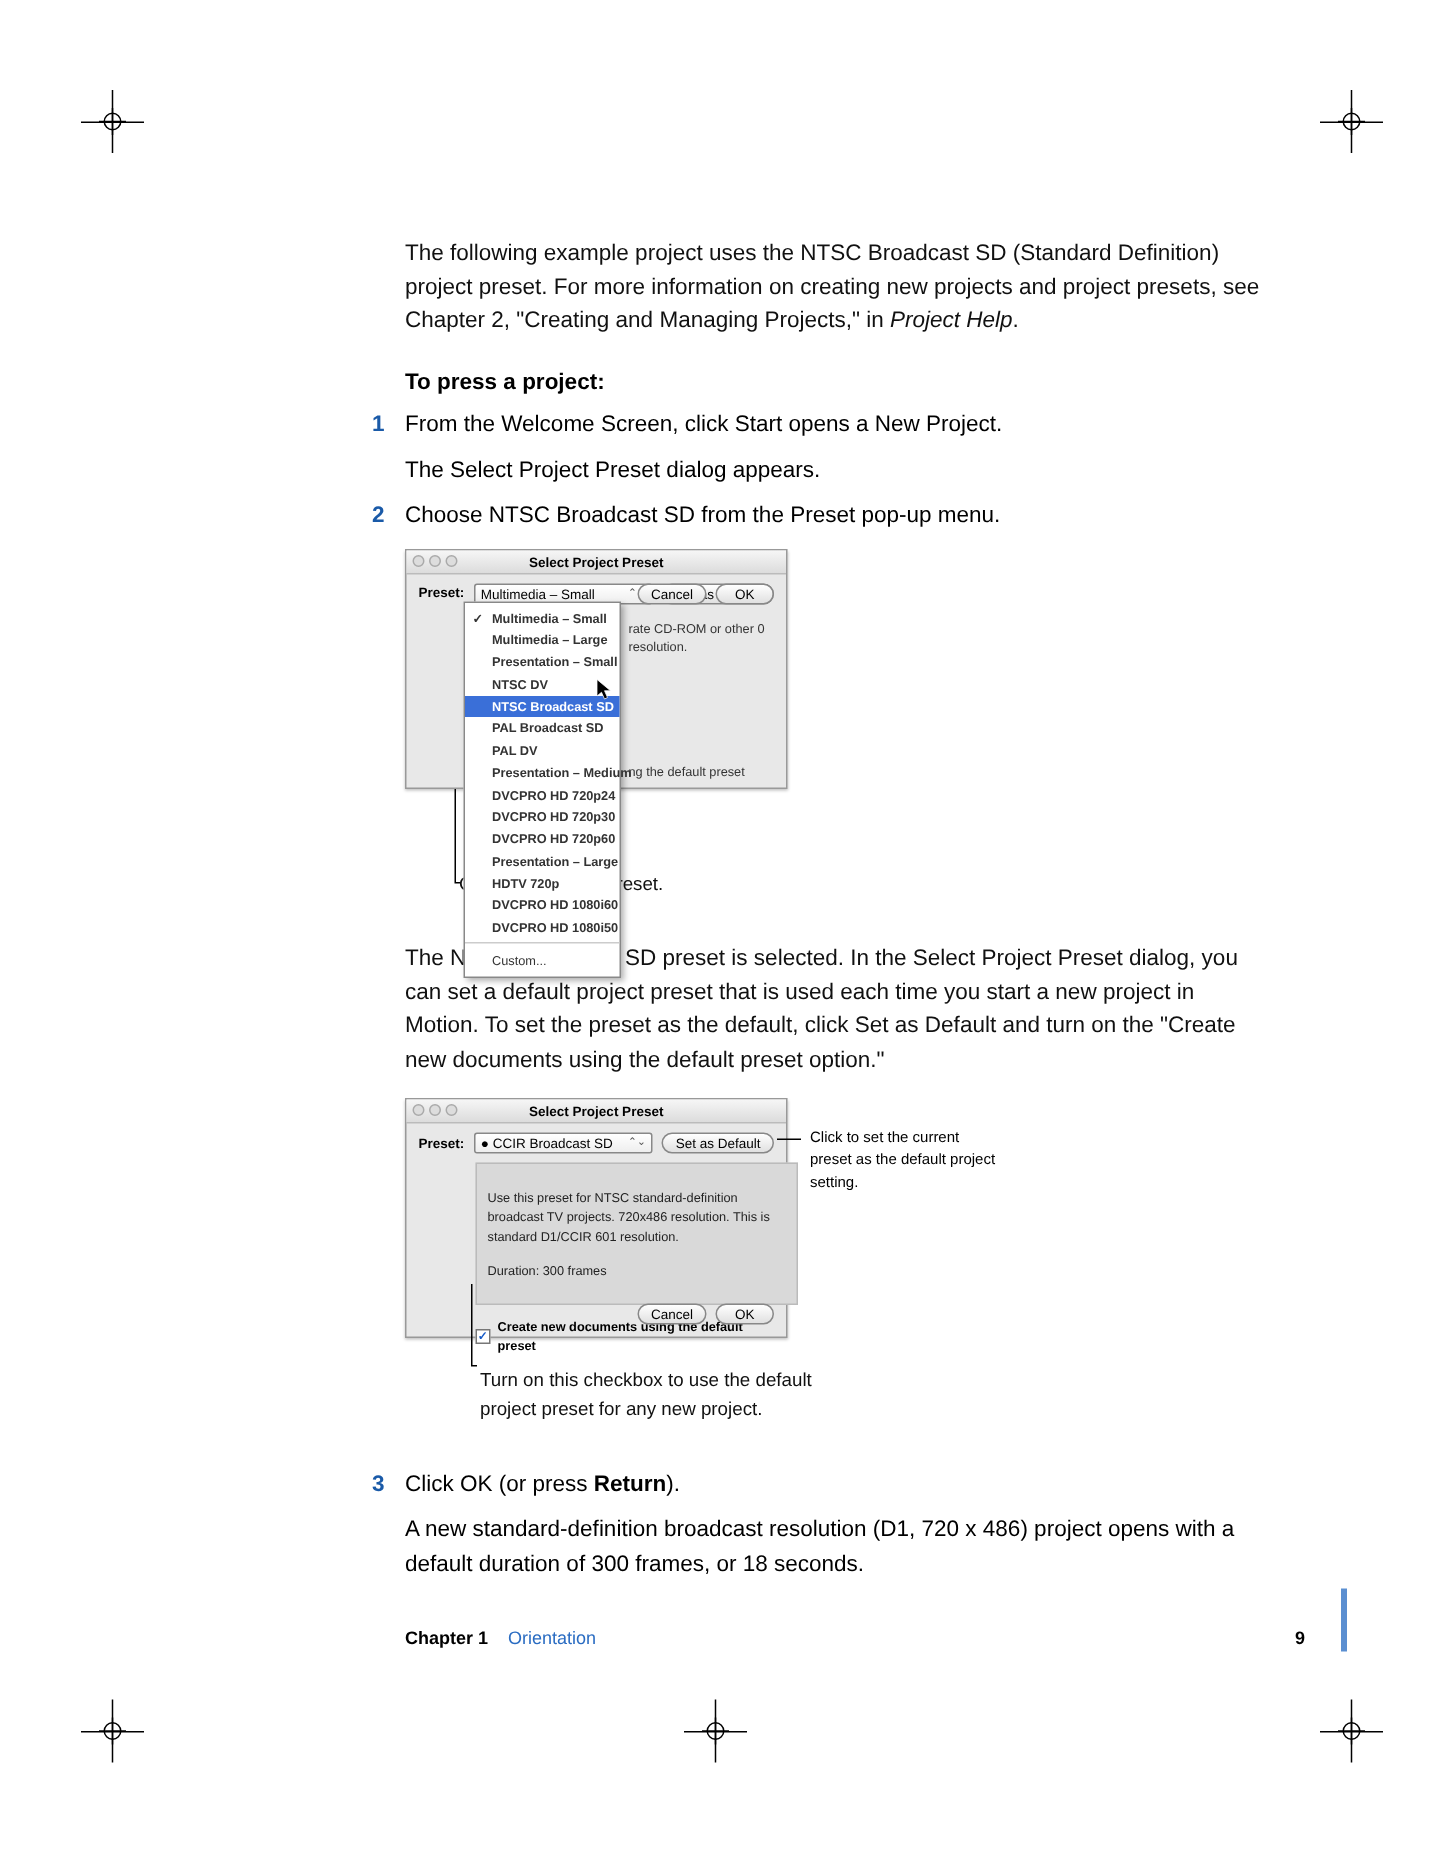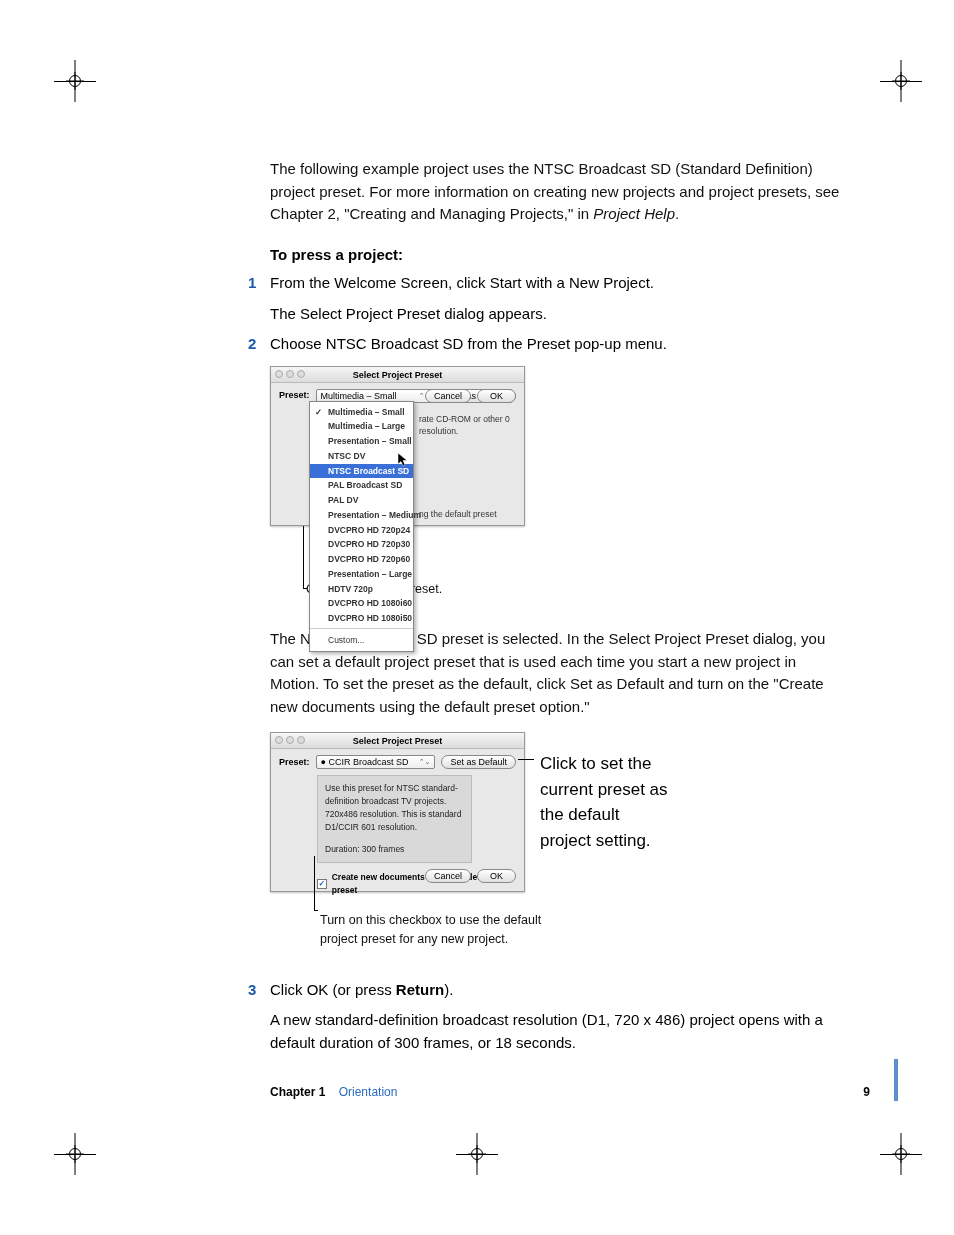--- a/index.html
+++ b/index.html
@@ -95,22 +95,22 @@
   .side-text { position:absolute; font-size:8.5px; color:#333; }
   .desc-snip { left:148px; top:30px; width:100px; }
   .below-snip { left:148px; top:125px; width:100px; }
   .actions-row { position:absolute; right:8px; bottom:8px; display:flex; gap:6px;justify-content:space-between; }
 
   .callout-line { position:absolute; background:#000; }
   .caption { font-size:12.5px; color:#111; margin:4px 0 4px 36px; }
 
   
   .dlg2 .desc-area {
-    margin:6px 0 0 38px; width:155px; min-height:58px;
-    background:#d9d9d9; border:1px solid #bbb; padding:6px 7px; font-size:8.5px; color:#222;
+    margin:6px 0 0 38px; width:215px; min-height:58px;
+    background:#d9d9d9; border:1px solid #bbb; padding:16px 7px; font-size:8.5px; color:#222;
   }
   .chk-row { margin:8px 0 0 38px; display:flex; align-items:center; gap:5px; font-size:8.5px; font-weight:700; }
   .chk { width:10px; height:10px; border:1px solid #777; background:#fff; display:flex; align-items:center; justify-content:center; font-size:8px; color:#1459c7; }
 
   .footer {
     position:absolute; left:270px; bottom:134px; width:600px;
     display:flex; justify-content:space-between; font-size:12px;
   }
   .footer .left { color:#000; }
   .footer .left .chap { font-weight:700; }
@@ -153,21 +153,21 @@
 
   <p class="para">
     <span>The following example project uses the NTSC Broadcast SD (Standard Definition) project preset. For more information on creating new projects and project presets, see Chapter 2, "Creating and Managing Projects," in </span><span class="emph">Project Help</span><span>.</span>
   </p>
 
   <p class="heading-small">To press a project:</p>
 
   <ol class="steps">
     <li>
       <span class="num">1</span>
-      <div class="step-body">From the Welcome Screen, click Start with a New Project.</div>
+      <div class="step-body">From the Welcome Screen, click Start opens a New Project.</div>
       <div class="step-body">The Select Project Preset dialog appears.</div>
     </li>
     <li>
       <span class="num">2</span>
       <div class="step-body">Choose NTSC Broadcast SD from the Preset pop-up menu.</div>
 
       <div class="fig" style="height:210px;">
         <div class="dlg" style="height:160px;">
           <div class="dlg-titlebar">
             <div class="traffic">
@@ -259,21 +259,21 @@
           <span>Create new documents using the default preset</span>
         </div>
         <div class="actions-row">
           <div class="btn">Cancel</div>
           <div class="btn" style="padding:0 12px;">OK</div>
         </div>
       </div>
     </div>
 
     <div class="callout-line" style="left:248px; top:27px; width:16px; height:1px;"></div>
-    <div style="position:absolute; left:270px; top:19px; width:130px; font-size:17px;">Click to set the current preset as the default project setting.</div>
+    <div style="position:absolute; left:270px; top:19px; width:130px; font-size:10px;">Click to set the current preset as the default project setting.</div>
 
     <div class="callout-line" style="left:44px; top:124px; width:1px; height:54px;"></div>
     <div class="callout-line" style="left:44px; top:178px; width:4px; height:1px;"></div>
   </div>
   <div class="caption" style="margin-left:50px; width:250px;">Turn on this checkbox to use the default project preset for any new project.</div>
 
   <ol class="steps" style="margin-top:30px;">
     <li>
       <span class="num">3</span>
       <div class="step-body">

